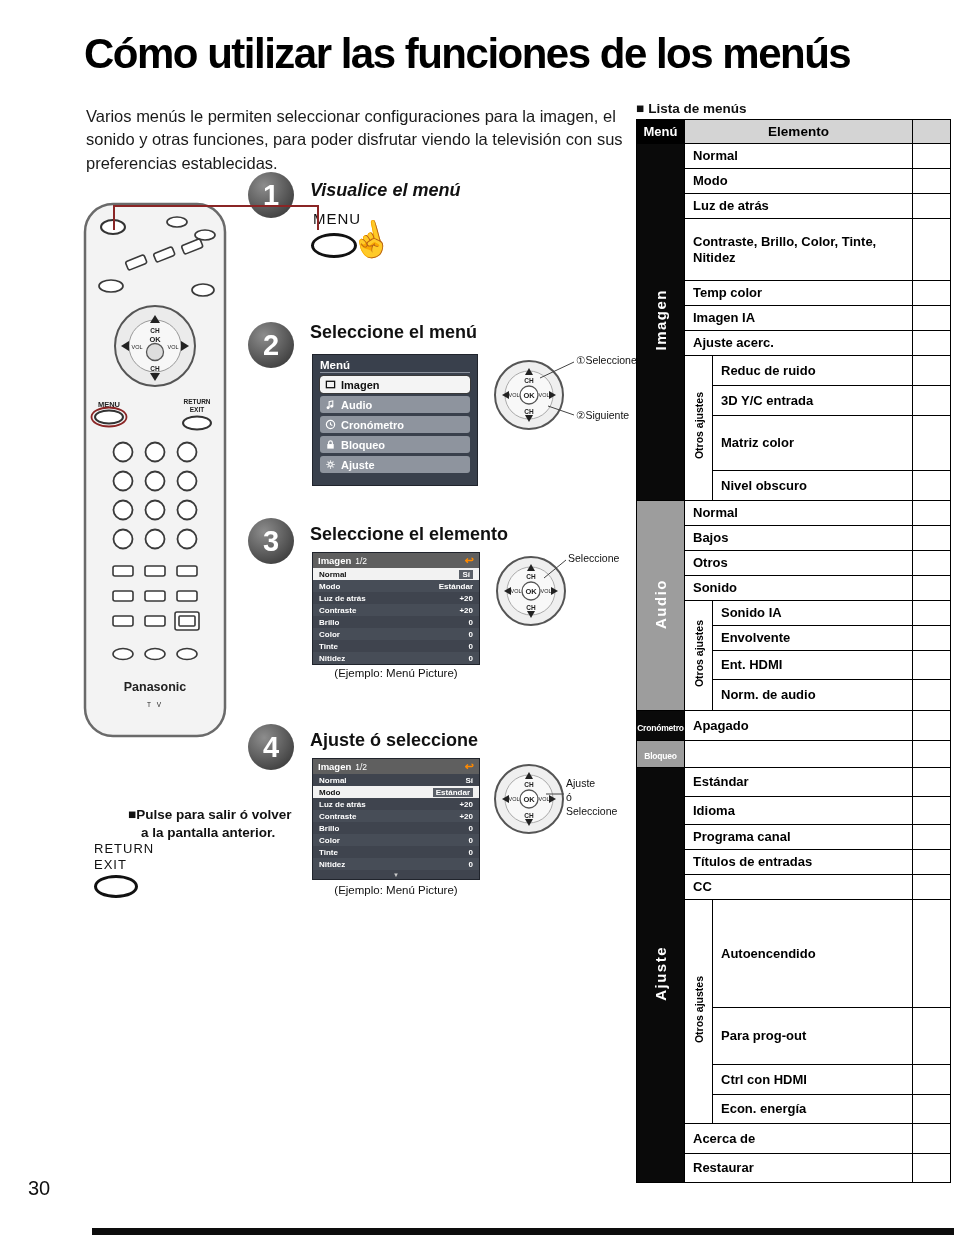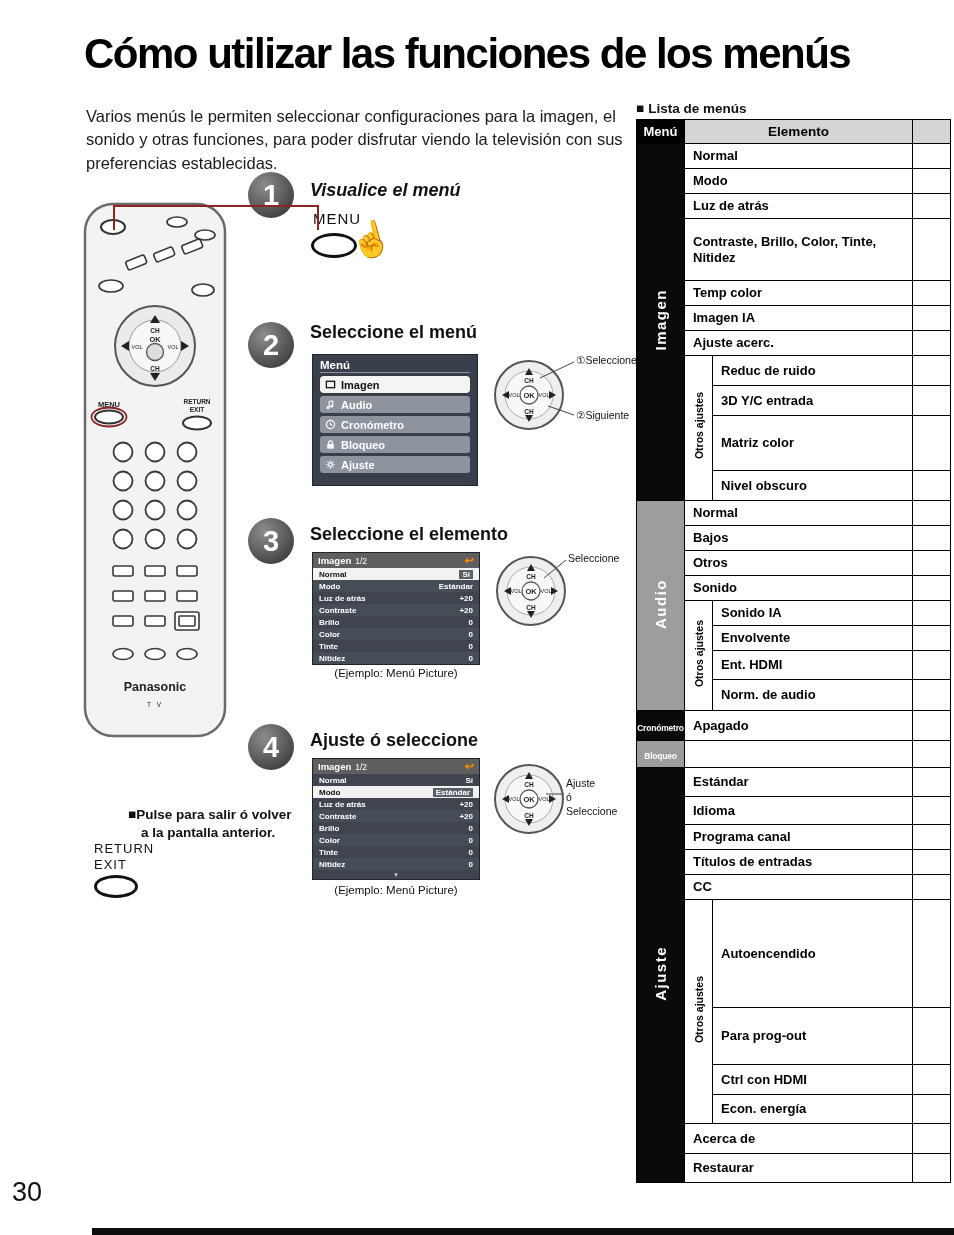--- a/index.html
+++ b/index.html
@@ -84,21 +84,21 @@
   .scr-foot{height:9px;display:flex;justify-content:center;align-items:center;color:#ccc;font-size:6px;}
   .caption{position:absolute;width:168px;text-align:center;font-size:11.5px;color:#111;}
   #cap3{left:312px;top:667px;} #cap4{left:312px;top:884px;}
 
   
   .exit-note{position:absolute;left:80px;top:806px;font-size:13.5px;font-weight:bold;line-height:1.3;margin-left:48px;}
   .exit-note .l2{margin-left:13px;}
   .ret-label{position:absolute;left:94px;top:841px;font-size:13px;letter-spacing:1px;}
   .exit-label{position:absolute;left:94px;top:857px;font-size:13px;letter-spacing:1px;}
   #oval2{left:94px;top:875px;width:38px;height:17px;}
-  .page-num{position:absolute;left:12px;top:1177px;font-size:27px;}
+  .page-num{position:absolute;left:28px;top:1177px;font-size:20px;}
   .edge-bar{position:absolute;left:92px;right:0;bottom:0;height:7px;background:#0d0d0d;}
 
   
   .remote{position:absolute;left:76px;top:194px;width:158px;height:552px;}
   .overlay{position:absolute;left:0;top:0;width:954px;height:1235px;pointer-events:none;z-index:4;}
 </style>
 </head>
 <body>
 
 <div class="page">

